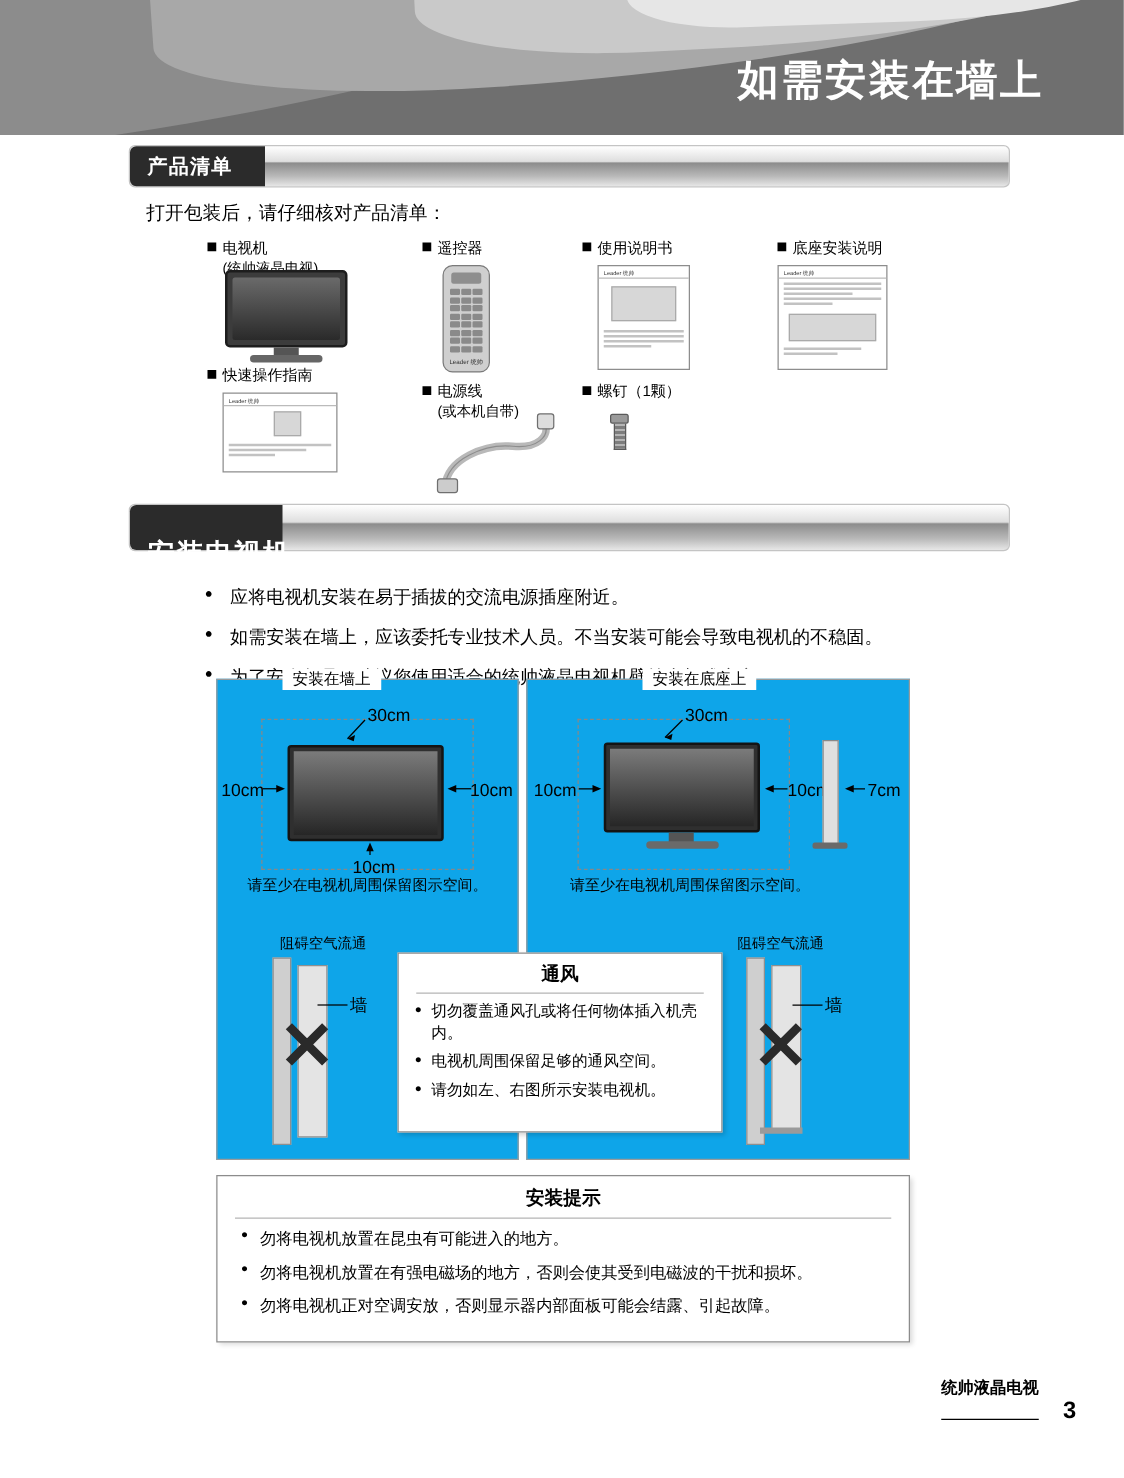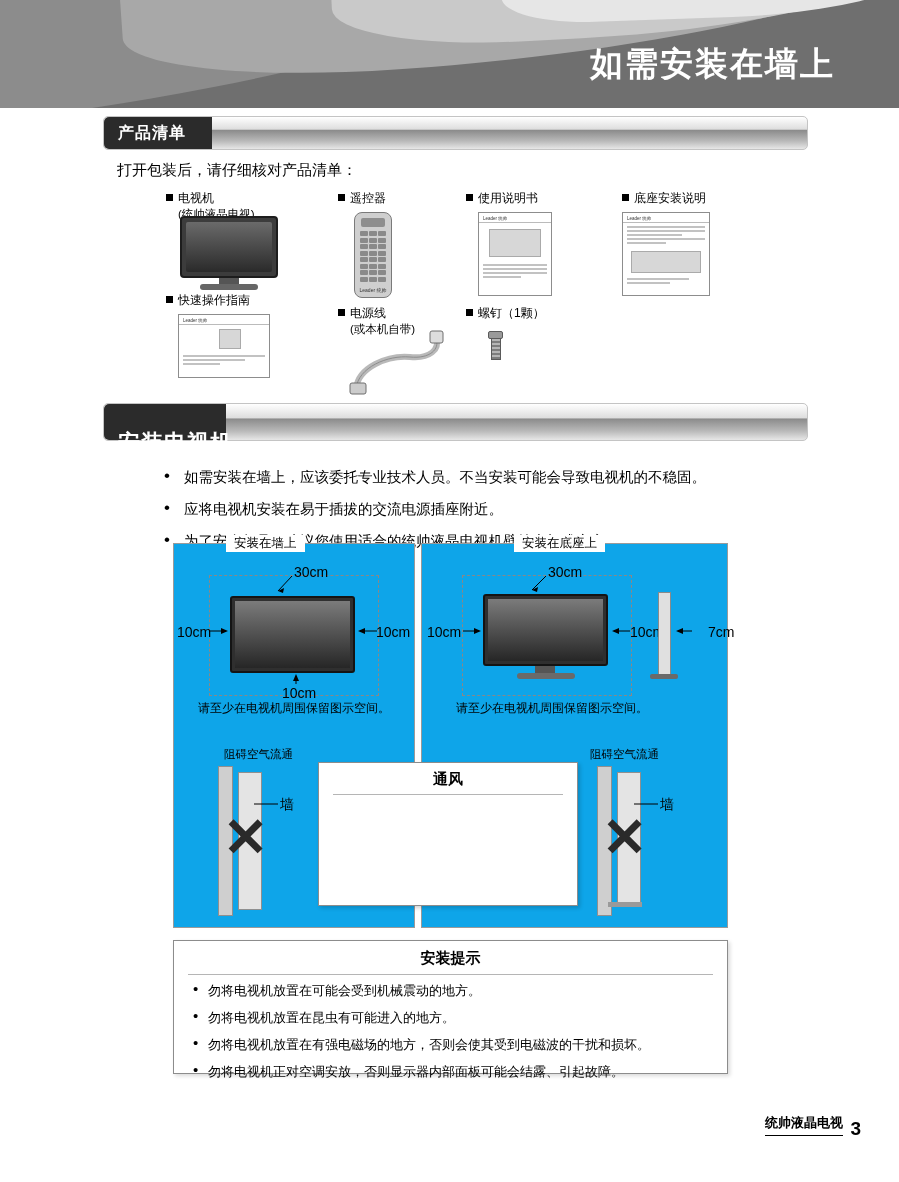--- a/index.html
+++ b/index.html
@@ -397,26 +397,26 @@
     content: "•";
     position: absolute;
     left: -15px;
     top: -2px;
     font-size: 15px;
   }
 
   
   .footer-brand {
     position: absolute;
-    right: 56px;
+    right: 68px;
     bottom: 46px;
     font-size: 13px;
     font-weight: bold;
     border-bottom: 1px solid #000;
-    padding-bottom: 3px;
+    padding-bottom: 16px;
   }
   .footer-page {
     position: absolute;
     right: 38px;
     bottom: 42px;
     font-size: 19px;
     font-weight: bold;
   }
 </style>
 </head>
@@ -559,22 +559,22 @@
     <div class="body"></div>
   </div>
 </div>
 
 <div class="section-bar" id="bar-install">
   <div class="cap"></div>
   <div class="cap-text">安装电视机</div>
 </div>
 
 <ul class="bullets">
+  <li>应将电视机安装在易于插拔的交流电源插座附近。</li>
   <li>如需安装在墙上，应该委托专业技术人员。不当安装可能会导致电视机的不稳固。</li>
-  <li>应将电视机安装在易于插拔的交流电源插座附近。</li>
   <li>为了安全起见，建议您使用适合的统帅液晶电视机壁挂支架或底座。</li>
 </ul>
 
 <div class="panel" id="panel-left">
   <div class="panel-title" style="left:52px;">安装在墙上</div>
 
   <div class="dashed-box" style="left:35px; top:31px; width:168px; height:119px;"></div>
 
   <div class="tv2" style="left:56px; top:52px; width:125px; height:77px;">
     <div class="scr"></div>
@@ -624,48 +624,52 @@
     <polygon points="110,46 116,43 115,48" fill="#000"></polygon>
     <line x1="41" y1="87" x2="57" y2="87" stroke="#000" stroke-width="1"></line>
     <polygon points="59,87 52,84 52,90" fill="#000"></polygon>
     <line x1="208" y1="87" x2="192" y2="87" stroke="#000" stroke-width="1"></line>
     <polygon points="190,87 197,84 197,90" fill="#000"></polygon>
     <line x1="270" y1="87" x2="256" y2="87" stroke="#000" stroke-width="1"></line>
     <polygon points="254,87 261,84 261,90" fill="#000"></polygon>
   </svg>
   <div class="dim" style="left:5px; top:80px;">10cm</div>
   <div class="dim" style="left:208px; top:80px;">10cm</div>
-  <div class="dim" style="left:286px; top:80px;text-align:center;">7cm</div>
+  <div class="dim" style="left:272px; top:80px;text-align:center;">7cm</div>
 
   <div style="position:absolute; left:236px; top:48px; width:11px; height:82px; background:#e0e0e0; border:1px solid #8a8a8a;"></div>
   <div style="position:absolute; left:228px; top:130px; width:28px; height:5px; background:#6a6a6a; border-radius:2px;"></div>
 
   <div class="cap-note" style="left:20px; top:156px; width:220px;">请至少在电视机周围保留图示空间。</div>
 
   <div class="dim" style="left:168px; top:203px; font-size:11.5px;">阻碍空气流通</div>
   <div class="wall" style="left:175px; top:222px; width:13px; height:148px;"></div>
   <div class="sideview" style="left:195px; top:228px; height:130px;"></div>
   <div style="position:absolute; left:186px; top:358px; width:34px; height:5px; background:#9a9a9a;"></div>
   <svg style="position:absolute; left:0; top:0;" width="305" height="383">
     <line x1="212" y1="260" x2="236" y2="260" stroke="#000" stroke-width="1"></line>
   </svg>
   <div class="dim" style="left:238px; top:252px;">墙</div>
   <div class="bigX" style="left:180px; top:266px;">✕</div>
 </div>
 
 <div id="vent-box">
   <div class="vt">通风</div>
   <div class="hr"></div>
+  <ul>
+    <li>切勿覆盖通风孔或将任何物体插入机壳内。</li>
+    <li>电视机周围保留足够的通风空间。</li>
+    <li>请勿如左、右图所示安装电视机。</li>
+  </ul>
 </div>
 
 <div id="tips-box">
   <div class="tt">安装提示</div>
   <div class="hr"></div>
   <ul>
-    <li>勿将电视机放置在可能会受到机械震动的地方。</li>
     <li>勿将电视机放置在昆虫有可能进入的地方。</li>
     <li>勿将电视机放置在有强电磁场的地方，否则会使其受到电磁波的干扰和损坏。</li>
     <li>勿将电视机正对空调安放，否则显示器内部面板可能会结露、引起故障。</li>
   </ul>
 </div>
 
 <div class="footer-brand">统帅液晶电视</div>
 <div class="footer-page">3</div>
 
 </body></html>

